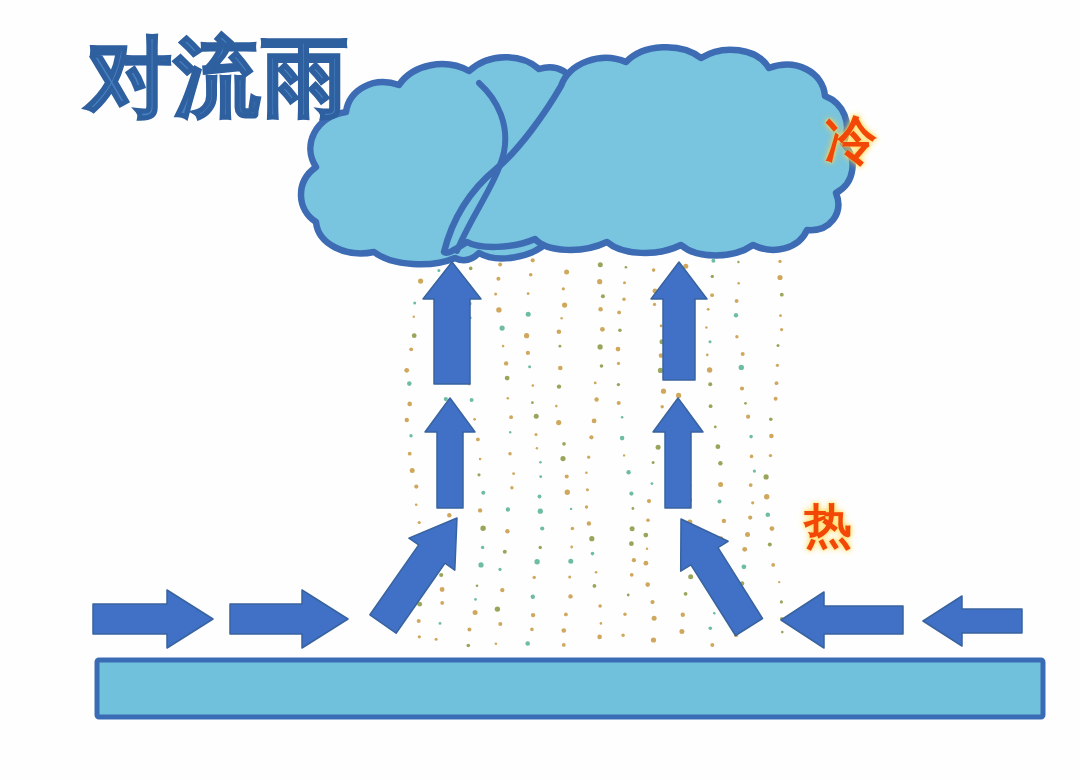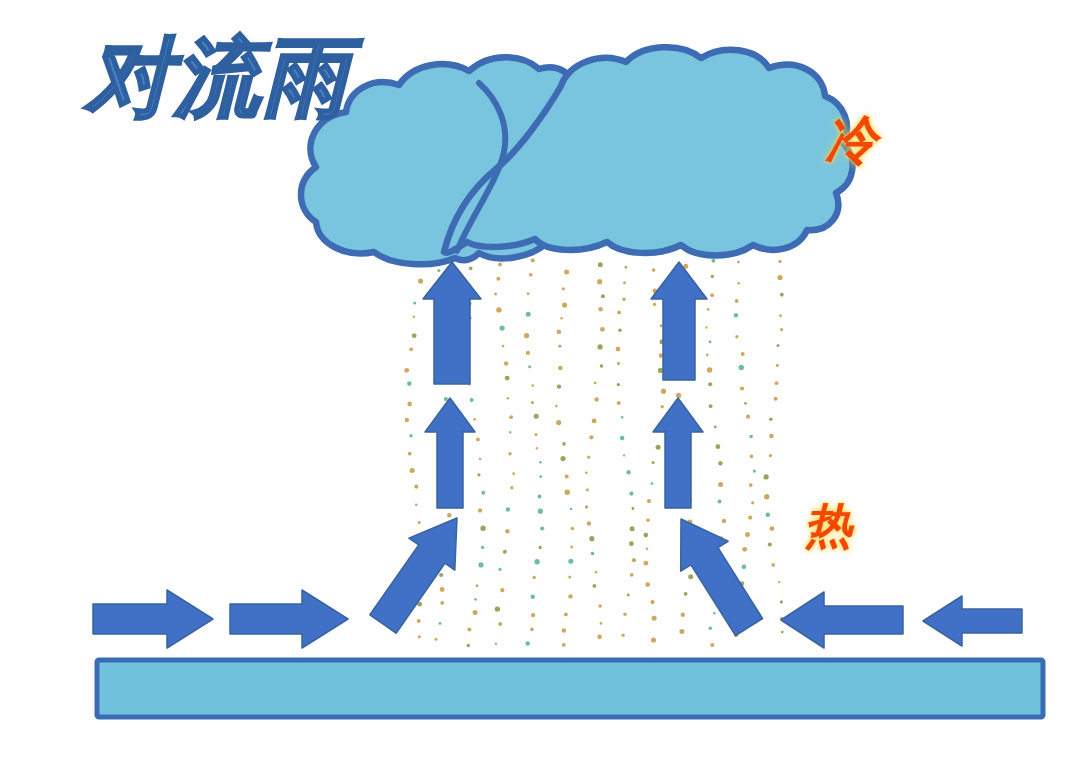--- a/index.html
+++ b/index.html
@@ -14,21 +14,21 @@
     --ground-fill:#70c1dc;
     --ground-stroke:#3a6cb5;
     --page-bg:#fefefe;
   }
   html,body{margin:0;padding:0;}
   body{
     width:1080px;height:780px;overflow:hidden;
     background:var(--page-bg);
     font-family:"Liberation Sans","DejaVu Sans",sans-serif;
   }
-  .stage{position:relative;width:948px;height:780px;font-style:italic;}
+  .stage{position:relative;width:948px;height:780px;}
   .stage svg{position:absolute;left:0;top:0;}
   .title{
     position:absolute;left:86px;top:34px;
     font-size:86px;font-weight:bold;line-height:1;
     letter-spacing:2px;
     color:var(--title-color);
     -webkit-text-stroke:2.5px var(--title-stroke);
     z-index:3;
   }
   .temp-label{

